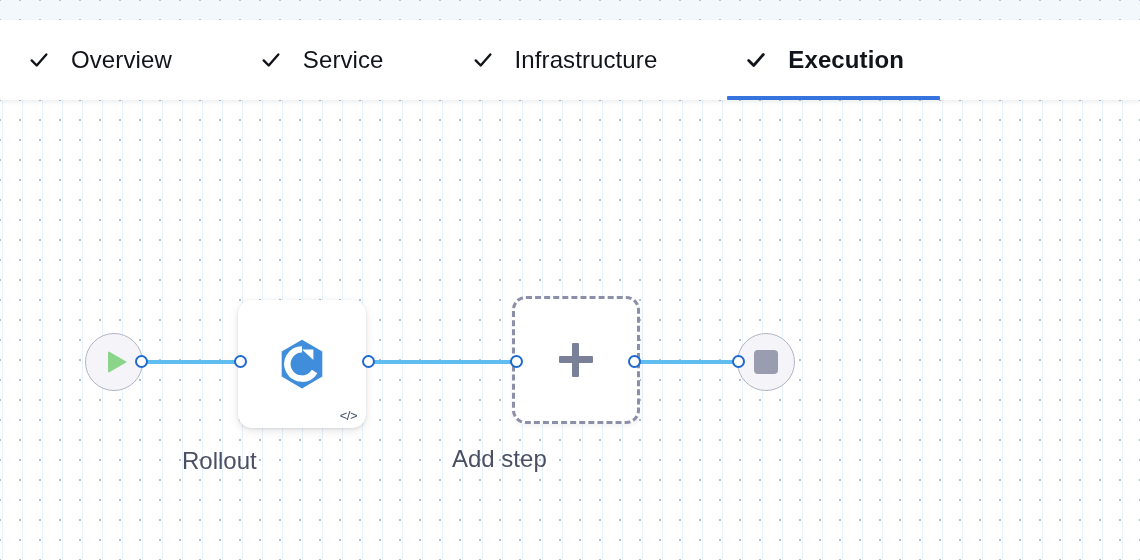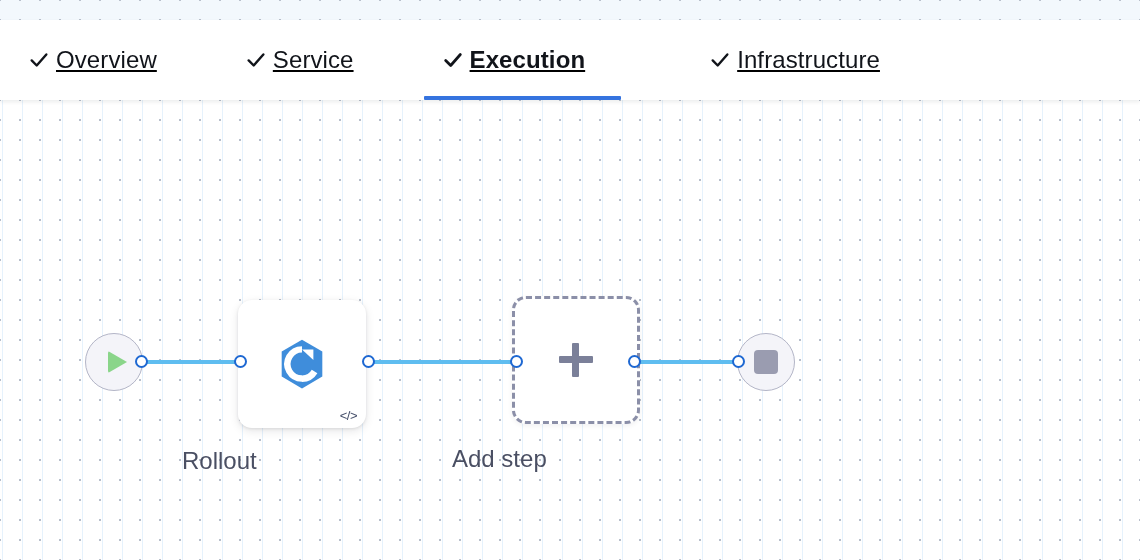--- a/index.html
+++ b/index.html
@@ -67,24 +67,23 @@
     height: 80px;
     display: flex;
     align-items: center;
   }
 
   .tab {
     position: relative;
     height: 80px;
     display: flex;
     align-items: center;
-    gap: 6px;
+    gap: 21px;
     cursor: pointer;
     user-select: none;
-    text-decoration: underline;
   }
 
   .tab-check {
     display: block;
     width: 22px;
     height: 22px;
     flex: 0 0 auto;
     color: #11141a;
   }
 
@@ -287,34 +286,34 @@
       </div>
 
       <div class="tab tab-service">
         <svg class="tab-check" viewBox="0 0 24 24" fill="none">
           <path d="M4 12.5 L9.5 18 L20 6" stroke="#11141a" stroke-width="2.6" stroke-linecap="round" stroke-linejoin="round"></path>
         </svg>
         <span class="tab-label">Service</span>
 
       </div>
 
+      <div class="tab tab-infrastructure">
+        <svg class="tab-check" viewBox="0 0 24 24" fill="none">
+          <path d="M4 12.5 L9.5 18 L20 6" stroke="#11141a" stroke-width="2.6" stroke-linecap="round" stroke-linejoin="round"></path>
+        </svg>
+        <span class="tab-label">Infrastructure</span>
+
+      </div>
+
       <div class="tab tab-execution is-active">
         <svg class="tab-check" viewBox="0 0 24 24" fill="none">
           <path d="M4 12.5 L9.5 18 L20 6" stroke="#11141a" stroke-width="3" stroke-linecap="round" stroke-linejoin="round"></path>
         </svg>
         <span class="tab-label">Execution</span>
         <span class="tab-underline"></span>
-      </div>
-
-      <div class="tab tab-infrastructure">
-        <svg class="tab-check" viewBox="0 0 24 24" fill="none">
-          <path d="M4 12.5 L9.5 18 L20 6" stroke="#11141a" stroke-width="2.6" stroke-linecap="round" stroke-linejoin="round"></path>
-        </svg>
-        <span class="tab-label">Infrastructure</span>
-
       </div>
 
     </div>
   </div>
 
   <div class="graph">
 
     <div class="edge edge-1"></div>
     <div class="edge edge-2"></div>
     <div class="edge edge-3"></div>

